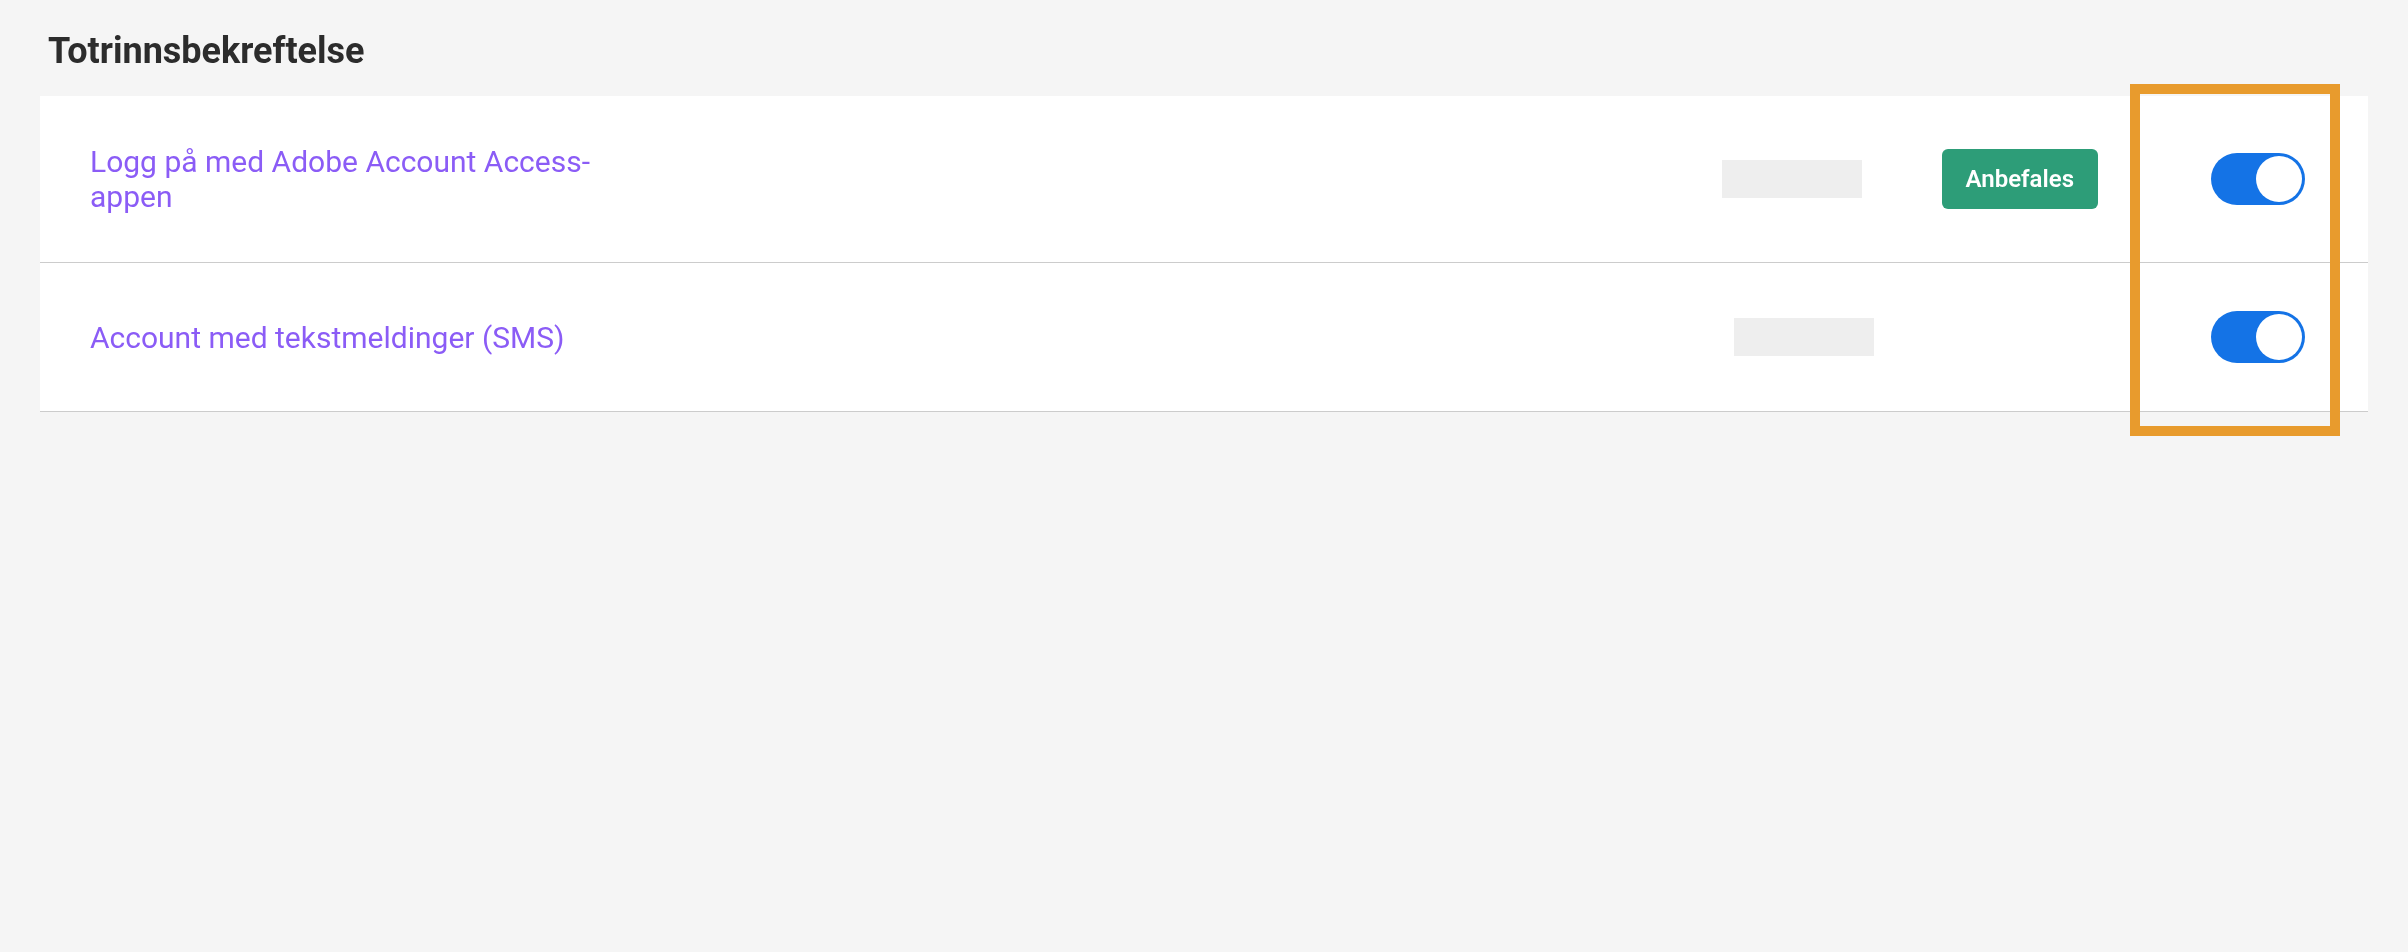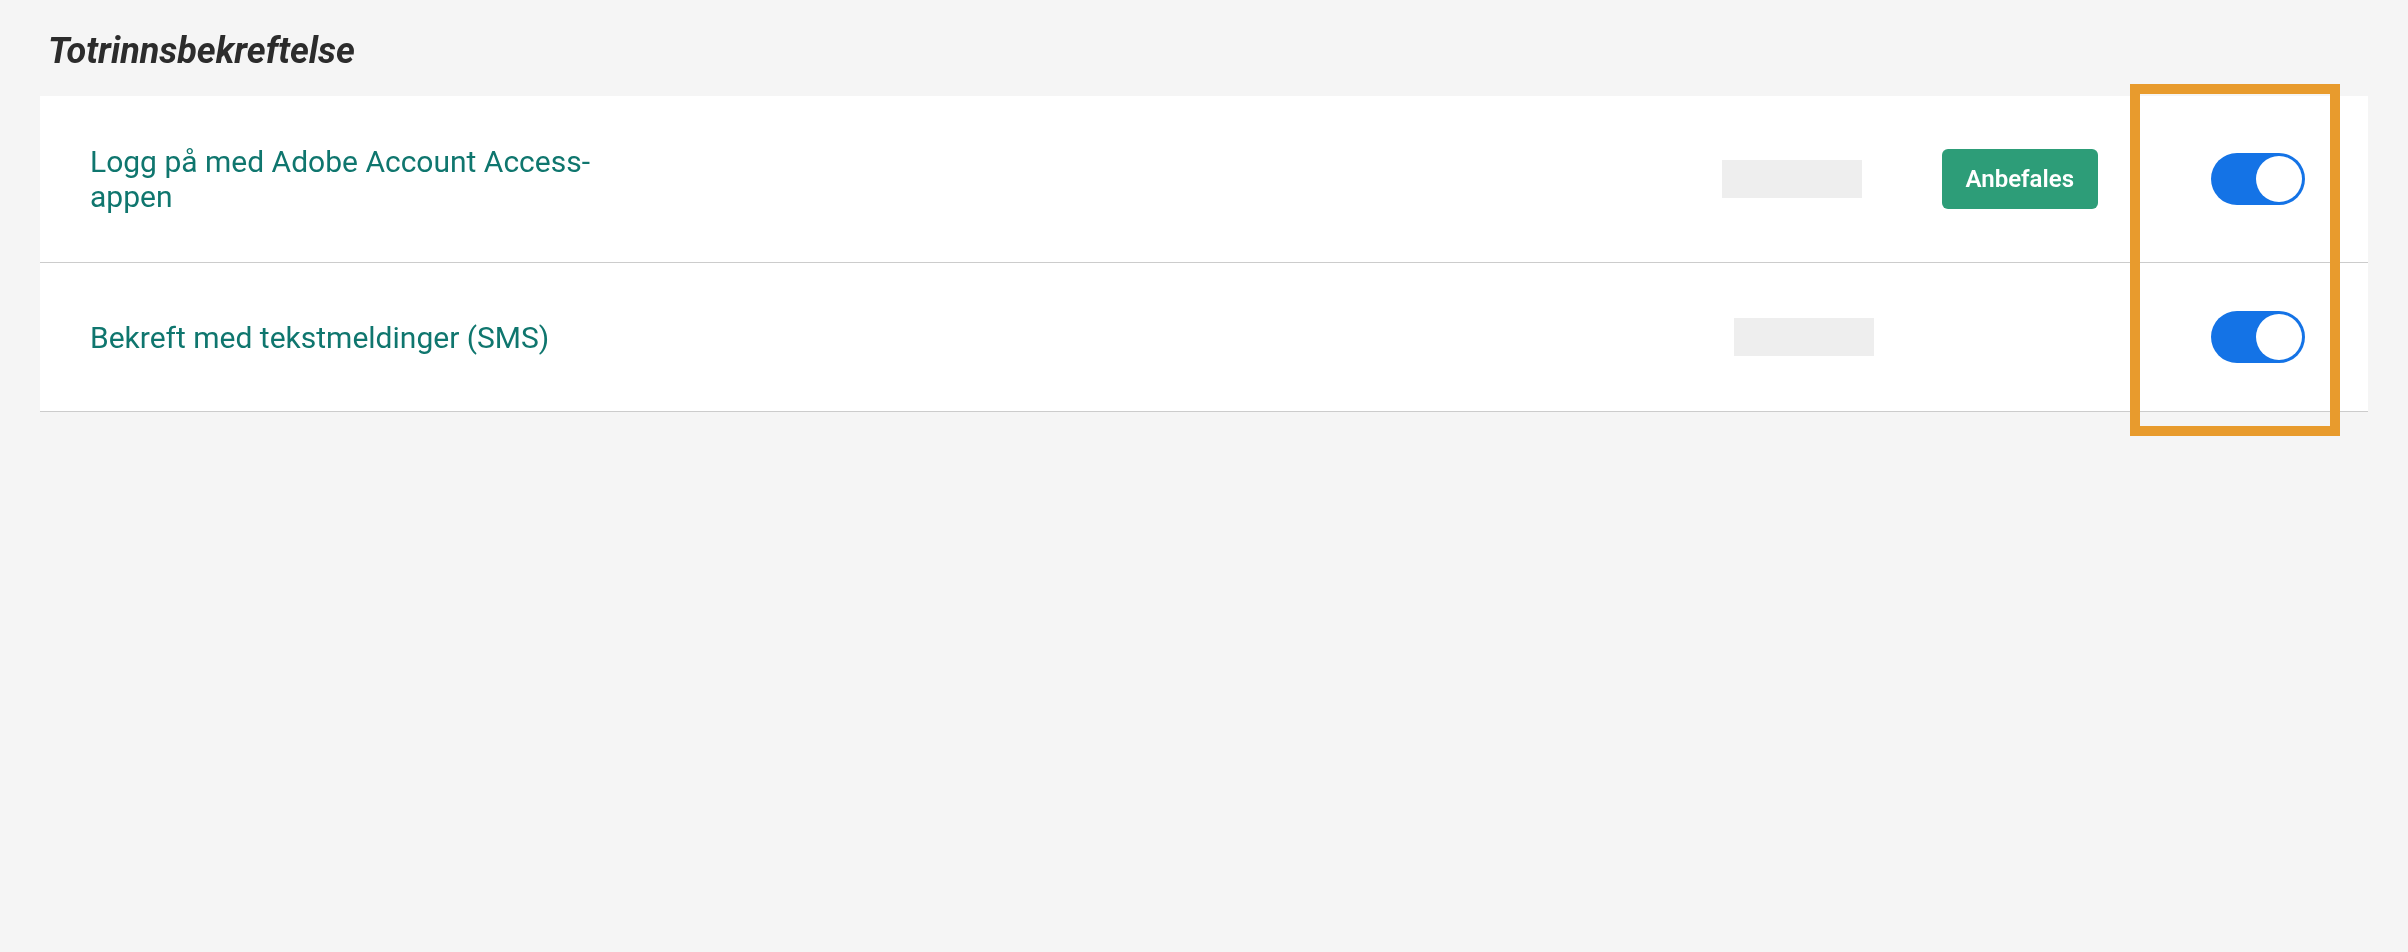--- a/index.html
+++ b/index.html
@@ -13,42 +13,41 @@
       background: #f5f5f5;
       padding: 30px 40px;
     }
     
     .section-title {
       font-size: 36px;
       font-weight: 700;
       color: #2c2c2c;
       margin-bottom: 24px;
       margin-left: 8px;
-      font-style: italic;
     }
     
     .settings-panel {
       background: #ffffff;
       position: relative;
     }
     
     .setting-row {
       display: flex;
       align-items: center;
       padding: 48px 50px;
       border-bottom: 1px solid #cccccc;
     }
     
     .setting-row:last-child {
       border-bottom: none;
     }
     
     .setting-label {
       font-size: 30px;
-      color: #0f766e;
+      color: #8b5cf6;
       flex: 0 0 580px;
     }
     
     .placeholder-bar {
       width: 140px;
       height: 38px;
       background: #eeeeee;
       margin-right: 80px;
     }
     
@@ -120,21 +119,21 @@
       <div class="toggle-cell">
         <div class="toggle">
           <div class="toggle-knob"></div>
         </div>
       </div>
     </div>
   </div>
 
 
   <div class="setting-row">
-    <div class="setting-label">Bekreft med tekstmeldinger (SMS)</div>
+    <div class="setting-label">Account med tekstmeldinger (SMS)</div>
     <div class="row-right">
       <div class="placeholder-bar"></div>
       <div style="width: 244px;"></div>
       <div class="toggle-cell">
         <div class="toggle">
           <div class="toggle-knob"></div>
         </div>
       </div>
     </div>
   </div>

